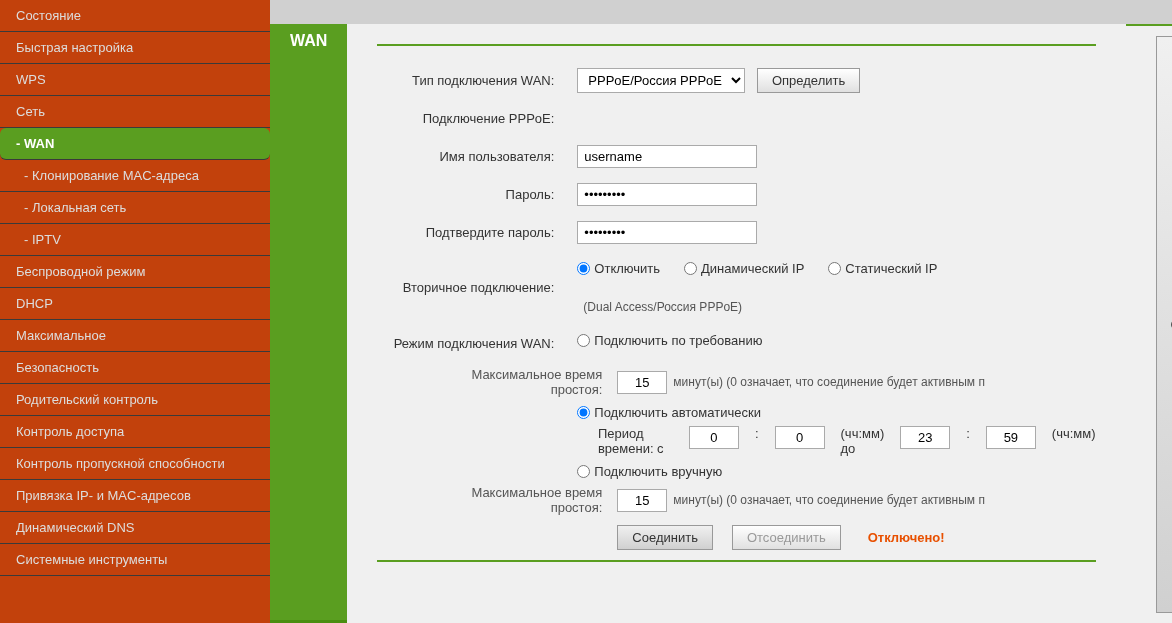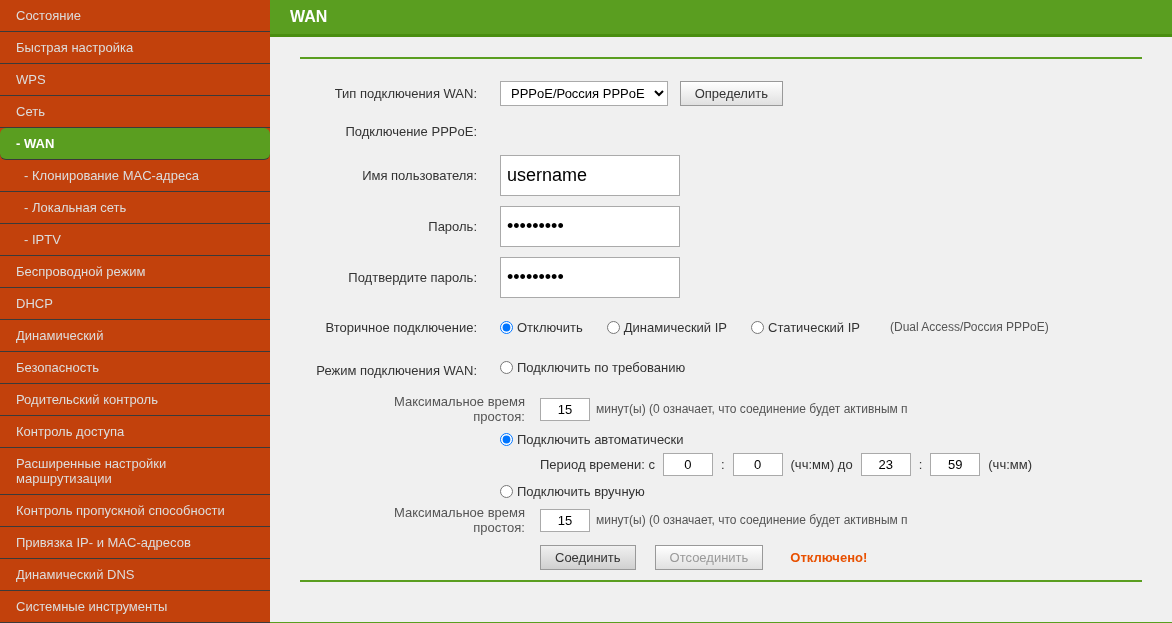--- a/index.html
+++ b/index.html
@@ -25,22 +25,23 @@
     }
     .sidebar-item.active { background: #5a9e20; color: #fff; font-weight: bold; border-radius: 6px; }
     .sidebar-item.sub { padding-left: 24px; }
     .sidebar-item.sub-active { background: #5a9e20; color: #fff; }
 
     
     .main-content {
       flex: 1;
       background: #f0f0f0;
       display: flex;
-      flex-direction: column;
+      flex-direction: row;
       overflow-y: auto;
+      margin-top: 24px;
     }
 
     .page-header {
       background: #5a9e20;
       padding: 8px 20px;
       color: #fff;
       font-size: 16px;
       font-weight: bold;
       border-bottom: 3px solid #4a8e10;
     }
@@ -70,22 +71,22 @@
       color: #333;
       font-size: 13px;
     }
 
     .form-value {
       flex: 1;
     }
 
     .text-input {
       border: 1px solid #aaa;
-      padding: 9px 6px;
-      font-size: 18px;
+      padding: 3px 6px;
+      font-size: 13px;
       width: 180px;
       background: #fff;
       outline: none;
     }
 
     select.dropdown {
       border: 1px solid #aaa;
       padding: 3px 6px;
       font-size: 13px;
       background: #fff;
@@ -138,22 +139,22 @@
       width: 50px;
       border: 1px solid #aaa;
       padding: 3px 4px;
       font-size: 13px;
       background: #fff;
       text-align: center;
     }
 
     .time-row {
       display: flex;
-      align-items: center;
-      gap: 8px;
+      align-items: flex-start;
+      gap: 16px;
       font-size: 13px;
       color: #333;
     }
 
     .status-text {
       color: #e85000;
       font-weight: bold;
       margin-left: 8px;
     }
 
@@ -187,25 +188,24 @@
 <div class="sidebar-item">Состояние</div>
     <div class="sidebar-item">Быстрая настройка</div>
     <div class="sidebar-item">WPS</div>
     <div class="sidebar-item">Сеть</div>
     <div class="sidebar-item active sub-active">- WAN</div>
     <div class="sidebar-item sub">- Клонирование MAC-адреса</div>
     <div class="sidebar-item sub">- Локальная сеть</div>
     <div class="sidebar-item sub">- IPTV</div>
     <div class="sidebar-item">Беспроводной режим</div>
     <div class="sidebar-item">DHCP</div>
-    <div class="sidebar-item">Динамический</div>
+    <div class="sidebar-item">Максимальное</div>
     <div class="sidebar-item">Безопасность</div>
     <div class="sidebar-item">Родительский контроль</div>
     <div class="sidebar-item">Контроль доступа</div>
-    <div class="sidebar-item">Расширенные настройки маршрутизации</div>
     <div class="sidebar-item">Контроль пропускной способности</div>
     <div class="sidebar-item">Привязка IP- и MAC-адресов</div>
     <div class="sidebar-item">Динамический DNS</div>
     <div class="sidebar-item">Системные инструменты</div>
   </div>
 
 <div class="main-content">
   <div class="page-header">WAN</div>
 
   <div class="content-area">

